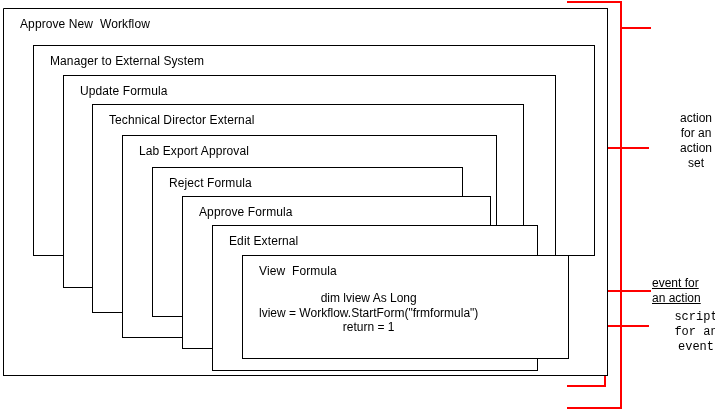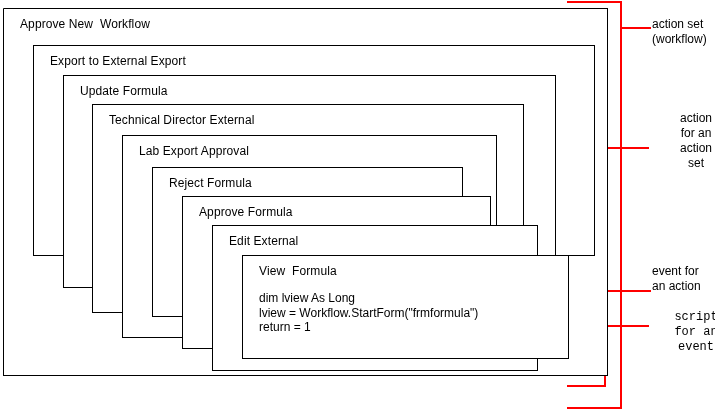--- a/index.html
+++ b/index.html
@@ -34,20 +34,21 @@
     letter-spacing:0.1px;
   }
   .script-block{
     position:absolute;
     left:16px;
     top:35px;
     font-size:12px;
     line-height:14.5px;
     color:#000000;
     white-space:pre;
+    text-align:center;
   }
   
   #redlayer{
     position:absolute;
     left:0;top:0;
     width:715px;height:415px;
     pointer-events:none;
   }
   .ann-label{
     position:absolute;
@@ -61,21 +62,21 @@
 </head>
 <body>
 
 <div id="canvas">
 
   <div class="nbox" style="left:3px;top:8px;width:605px;height:368px;z-index:1;">
     <span class="nbox-label">Approve New  Workflow</span>
   </div>
 
   <div class="nbox" style="left:33px;top:45px;width:562px;height:211px;z-index:2;">
-    <span class="nbox-label">Export to External Export</span>
+    <span class="nbox-label">Manager to External System</span>
   </div>
 
   <div class="nbox" style="left:63px;top:75px;width:493px;height:213px;z-index:3;">
     <span class="nbox-label">Update Formula</span>
   </div>
 
   <div class="nbox" style="left:92px;top:104px;width:432px;height:209px;z-index:4;">
     <span class="nbox-label">Technical Director External</span>
   </div>
 
@@ -122,28 +123,26 @@
       </g>
 
       <g>
         <path d="M 504 291 L 545 291 L 545 337 L 504 337"></path>
         <path d="M 545 326 L 648 326"></path>
       </g>
 
     </g>
   </svg>
 
-  <div class="ann-label" style="left:652px;top:17px;width:62px;">action set
-(workflow)</div>
 
   <div class="ann-label center" style="left:650px;top:111px;width:48px;">action
 for an
 action
 set</div>
 
-  <div class="ann-label" style="left:652px;top:264px;width:62px;">event for
+  <div class="ann-label" style="left:652px;top:276px;width:62px;text-decoration:underline;">event for
 an action</div>
 
   <div class="ann-label center" style="left:650px;top:310px;width:48px;font-family:Liberation Mono, monospace;">script
 for an
 event</div>
 
 </div>
 
 </body></html>

